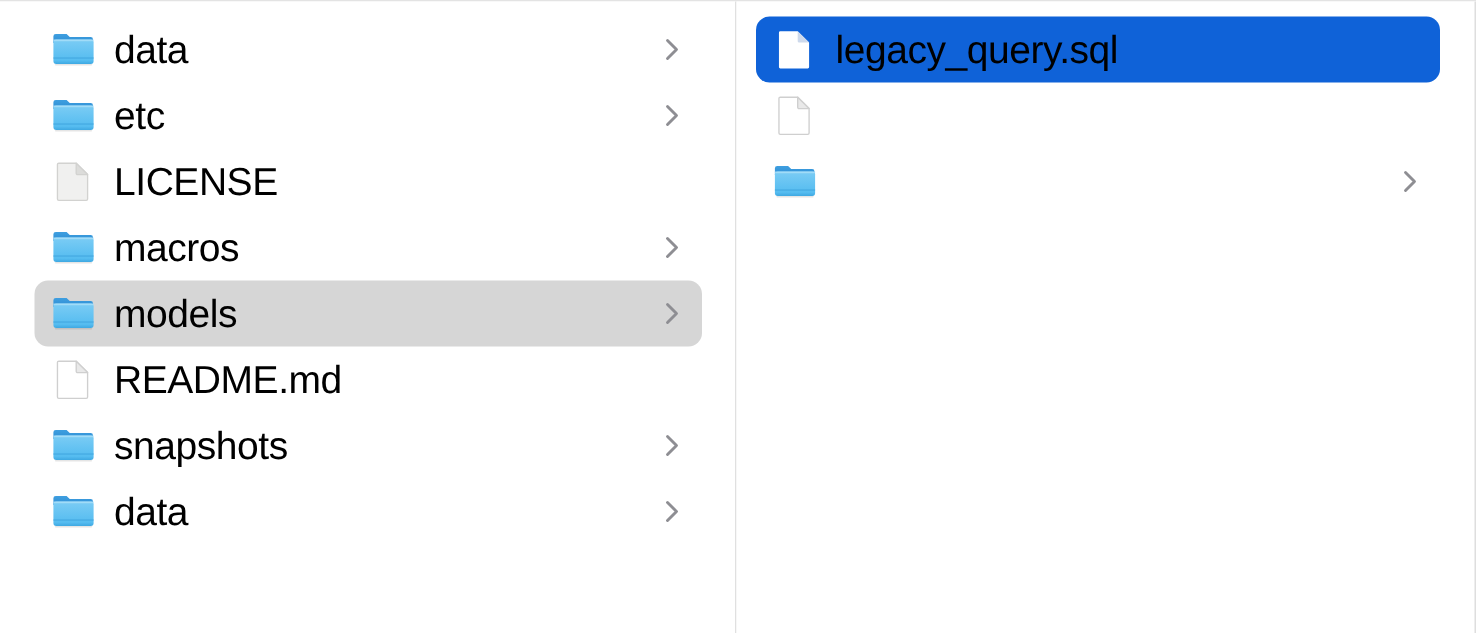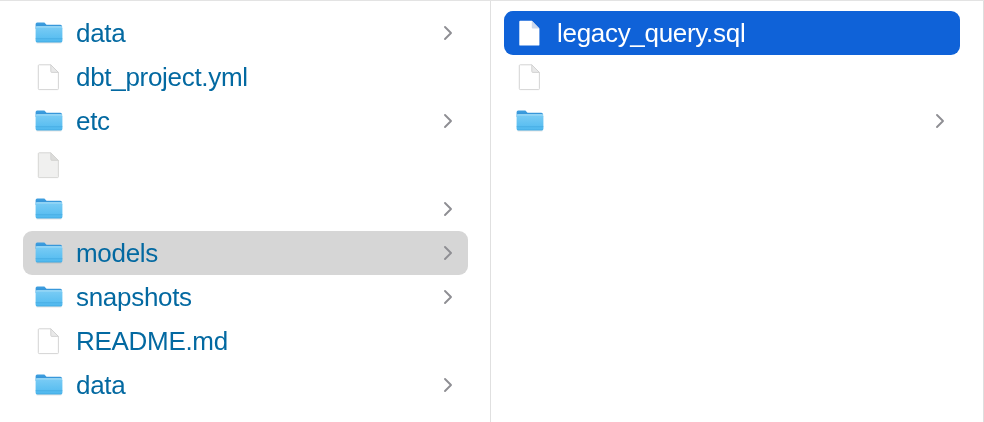--- a/index.html
+++ b/index.html
@@ -71,26 +71,26 @@
     flex: 0 0 30px;
     position: relative;
     display: block;
   }
   .icon-wrap svg { display: block; }
 
   .row-label {
     margin-left: 12px;
     font-size: 26px;
     line-height: 30px;
-    color: #0369a1;
+    color: #000000;
     letter-spacing: -0.3px;
     white-space: nowrap;
     font-weight: 400;
   }
-  .row.sel-blue .row-label { color: #ffffff; }
+  .row.sel-blue .row-label { color: #000000; }
 
   .chevron {
     margin-left: auto;
     width: 12px;
     height: 20px;
     flex: 0 0 12px;
     display: block;
   }
   .chevron svg { display: block; }
 
@@ -132,160 +132,152 @@
         <span class="row-label">data</span>
         <span class="chevron">
           <svg width="12" height="20" viewBox="0 0 12 20" aria-hidden="true">
             <path d="M3 4 L9 10 L3 16" fill="none" stroke="#8e8e93" stroke-width="1.9" stroke-linecap="round" stroke-linejoin="round"></path>
           </svg>
         </span>
       </div>
       <div class="row">
         <span class="icon-wrap">
           <svg width="30" height="30" viewBox="0 0 30 30" aria-hidden="true">
+            <defs>
+              <linearGradient id="ftab" x1="0" y1="0" x2="0" y2="1">
+                <stop offset="0" stop-color="#3f9fe0"></stop>
+                <stop offset="1" stop-color="#2e8ed4"></stop>
+              </linearGradient>
+              <linearGradient id="fbody" x1="0" y1="0" x2="0" y2="1">
+                <stop offset="0" stop-color="#8fd4f6"></stop>
+                <stop offset="0.12" stop-color="#76caf4"></stop>
+                <stop offset="0.86" stop-color="#55bcf0"></stop>
+                <stop offset="1" stop-color="#3fa9e2"></stop>
+              </linearGradient>
+            </defs>
+            <path d="M1.6 6.2 a1.6 1.6 0 0 1 1.6-1.6 h7.2 l2.1 2.1 h13.9 a1.6 1.6 0 0 1 1.6 1.6 v2.4 H1.6 Z" fill="url(#ftab)"></path>
+            <rect x="1.6" y="8.3" width="26.8" height="16.3" rx="1.9" fill="url(#fbody)"></rect>
+            <rect x="1.6" y="20.1" width="26.8" height="1.2" fill="#3fa5de" opacity="0.55"></rect>
+            <rect x="1.6" y="8.3" width="26.8" height="1.1" fill="#a8def9" opacity="0.8"></rect>
+            <rect x="2.6" y="24.6" width="24.8" height="1.0" rx="0.5" fill="#000" opacity="0.10"></rect>
+          </svg>
+        </span>
+        <span class="row-label">etc</span>
+        <span class="chevron">
+          <svg width="12" height="20" viewBox="0 0 12 20" aria-hidden="true">
+            <path d="M3 4 L9 10 L3 16" fill="none" stroke="#8e8e93" stroke-width="1.9" stroke-linecap="round" stroke-linejoin="round"></path>
+          </svg>
+        </span>
+      </div>
+      <div class="row">
+        <span class="icon-wrap">
+          <svg width="30" height="30" viewBox="0 0 30 30" aria-hidden="true">
+            <path d="M5.2 2.8 h11.6 l7.6 7.6 v16.3 a0.9 0.9 0 0 1 -0.9 0.9 H5.2 a0.9 0.9 0 0 1 -0.9 -0.9 V3.7 a0.9 0.9 0 0 1 0.9 -0.9 Z" fill="#f0f0ef" stroke="#d2d2d0" stroke-width="0.9"></path>
+            <path d="M16.8 2.8 v6.7 a0.9 0.9 0 0 0 0.9 0.9 h6.7 Z" fill="#dcdcda" stroke="#d2d2d0" stroke-width="0.9" stroke-linejoin="round"></path>
+          </svg>
+        </span>
+        <span class="row-label">LICENSE</span>
+        <span class="spacer-chevron"></span>
+      </div>
+      <div class="row">
+        <span class="icon-wrap">
+          <svg width="30" height="30" viewBox="0 0 30 30" aria-hidden="true">
+            <defs>
+              <linearGradient id="ftab" x1="0" y1="0" x2="0" y2="1">
+                <stop offset="0" stop-color="#3f9fe0"></stop>
+                <stop offset="1" stop-color="#2e8ed4"></stop>
+              </linearGradient>
+              <linearGradient id="fbody" x1="0" y1="0" x2="0" y2="1">
+                <stop offset="0" stop-color="#8fd4f6"></stop>
+                <stop offset="0.12" stop-color="#76caf4"></stop>
+                <stop offset="0.86" stop-color="#55bcf0"></stop>
+                <stop offset="1" stop-color="#3fa9e2"></stop>
+              </linearGradient>
+            </defs>
+            <path d="M1.6 6.2 a1.6 1.6 0 0 1 1.6-1.6 h7.2 l2.1 2.1 h13.9 a1.6 1.6 0 0 1 1.6 1.6 v2.4 H1.6 Z" fill="url(#ftab)"></path>
+            <rect x="1.6" y="8.3" width="26.8" height="16.3" rx="1.9" fill="url(#fbody)"></rect>
+            <rect x="1.6" y="20.1" width="26.8" height="1.2" fill="#3fa5de" opacity="0.55"></rect>
+            <rect x="1.6" y="8.3" width="26.8" height="1.1" fill="#a8def9" opacity="0.8"></rect>
+            <rect x="2.6" y="24.6" width="24.8" height="1.0" rx="0.5" fill="#000" opacity="0.10"></rect>
+          </svg>
+        </span>
+        <span class="row-label">macros</span>
+        <span class="chevron">
+          <svg width="12" height="20" viewBox="0 0 12 20" aria-hidden="true">
+            <path d="M3 4 L9 10 L3 16" fill="none" stroke="#8e8e93" stroke-width="1.9" stroke-linecap="round" stroke-linejoin="round"></path>
+          </svg>
+        </span>
+      </div>
+      <div class="row sel-grey">
+        <span class="icon-wrap">
+          <svg width="30" height="30" viewBox="0 0 30 30" aria-hidden="true">
+            <defs>
+              <linearGradient id="ftab" x1="0" y1="0" x2="0" y2="1">
+                <stop offset="0" stop-color="#3f9fe0"></stop>
+                <stop offset="1" stop-color="#2e8ed4"></stop>
+              </linearGradient>
+              <linearGradient id="fbody" x1="0" y1="0" x2="0" y2="1">
+                <stop offset="0" stop-color="#8fd4f6"></stop>
+                <stop offset="0.12" stop-color="#76caf4"></stop>
+                <stop offset="0.86" stop-color="#55bcf0"></stop>
+                <stop offset="1" stop-color="#3fa9e2"></stop>
+              </linearGradient>
+            </defs>
+            <path d="M1.6 6.2 a1.6 1.6 0 0 1 1.6-1.6 h7.2 l2.1 2.1 h13.9 a1.6 1.6 0 0 1 1.6 1.6 v2.4 H1.6 Z" fill="url(#ftab)"></path>
+            <rect x="1.6" y="8.3" width="26.8" height="16.3" rx="1.9" fill="url(#fbody)"></rect>
+            <rect x="1.6" y="20.1" width="26.8" height="1.2" fill="#3fa5de" opacity="0.55"></rect>
+            <rect x="1.6" y="8.3" width="26.8" height="1.1" fill="#a8def9" opacity="0.8"></rect>
+            <rect x="2.6" y="24.6" width="24.8" height="1.0" rx="0.5" fill="#000" opacity="0.10"></rect>
+          </svg>
+        </span>
+        <span class="row-label">models</span>
+        <span class="chevron">
+          <svg width="12" height="20" viewBox="0 0 12 20" aria-hidden="true">
+            <path d="M3 4 L9 10 L3 16" fill="none" stroke="#8e8e93" stroke-width="1.9" stroke-linecap="round" stroke-linejoin="round"></path>
+          </svg>
+        </span>
+      </div>
+      <div class="row">
+        <span class="icon-wrap">
+          <svg width="30" height="30" viewBox="0 0 30 30" aria-hidden="true">
             <path d="M5.2 2.8 h11.6 l7.6 7.6 v16.3 a0.9 0.9 0 0 1 -0.9 0.9 H5.2 a0.9 0.9 0 0 1 -0.9 -0.9 V3.7 a0.9 0.9 0 0 1 0.9 -0.9 Z" fill="#ffffff" stroke="#cfcfcf" stroke-width="0.9"></path>
             <path d="M16.8 2.8 v6.7 a0.9 0.9 0 0 0 0.9 0.9 h6.7 Z" fill="#e9e9e9" stroke="#cfcfcf" stroke-width="0.9" stroke-linejoin="round"></path>
           </svg>
         </span>
-        <span class="row-label">dbt_project.yml</span>
-        <span class="spacer-chevron"></span>
-      </div>
-      <div class="row">
-        <span class="icon-wrap">
-          <svg width="30" height="30" viewBox="0 0 30 30" aria-hidden="true">
-            <defs>
-              <linearGradient id="ftab" x1="0" y1="0" x2="0" y2="1">
-                <stop offset="0" stop-color="#3f9fe0"></stop>
-                <stop offset="1" stop-color="#2e8ed4"></stop>
-              </linearGradient>
-              <linearGradient id="fbody" x1="0" y1="0" x2="0" y2="1">
-                <stop offset="0" stop-color="#8fd4f6"></stop>
-                <stop offset="0.12" stop-color="#76caf4"></stop>
-                <stop offset="0.86" stop-color="#55bcf0"></stop>
-                <stop offset="1" stop-color="#3fa9e2"></stop>
-              </linearGradient>
-            </defs>
-            <path d="M1.6 6.2 a1.6 1.6 0 0 1 1.6-1.6 h7.2 l2.1 2.1 h13.9 a1.6 1.6 0 0 1 1.6 1.6 v2.4 H1.6 Z" fill="url(#ftab)"></path>
-            <rect x="1.6" y="8.3" width="26.8" height="16.3" rx="1.9" fill="url(#fbody)"></rect>
-            <rect x="1.6" y="20.1" width="26.8" height="1.2" fill="#3fa5de" opacity="0.55"></rect>
-            <rect x="1.6" y="8.3" width="26.8" height="1.1" fill="#a8def9" opacity="0.8"></rect>
-            <rect x="2.6" y="24.6" width="24.8" height="1.0" rx="0.5" fill="#000" opacity="0.10"></rect>
-          </svg>
-        </span>
-        <span class="row-label">etc</span>
-        <span class="chevron">
-          <svg width="12" height="20" viewBox="0 0 12 20" aria-hidden="true">
-            <path d="M3 4 L9 10 L3 16" fill="none" stroke="#8e8e93" stroke-width="1.9" stroke-linecap="round" stroke-linejoin="round"></path>
-          </svg>
-        </span>
-      </div>
-      <div class="row">
-        <span class="icon-wrap">
-          <svg width="30" height="30" viewBox="0 0 30 30" aria-hidden="true">
-            <path d="M5.2 2.8 h11.6 l7.6 7.6 v16.3 a0.9 0.9 0 0 1 -0.9 0.9 H5.2 a0.9 0.9 0 0 1 -0.9 -0.9 V3.7 a0.9 0.9 0 0 1 0.9 -0.9 Z" fill="#f0f0ef" stroke="#d2d2d0" stroke-width="0.9"></path>
-            <path d="M16.8 2.8 v6.7 a0.9 0.9 0 0 0 0.9 0.9 h6.7 Z" fill="#dcdcda" stroke="#d2d2d0" stroke-width="0.9" stroke-linejoin="round"></path>
-          </svg>
-        </span>
-        <span class="spacer-chevron"></span>
-      </div>
-      <div class="row">
-        <span class="icon-wrap">
-          <svg width="30" height="30" viewBox="0 0 30 30" aria-hidden="true">
-            <defs>
-              <linearGradient id="ftab" x1="0" y1="0" x2="0" y2="1">
-                <stop offset="0" stop-color="#3f9fe0"></stop>
-                <stop offset="1" stop-color="#2e8ed4"></stop>
-              </linearGradient>
-              <linearGradient id="fbody" x1="0" y1="0" x2="0" y2="1">
-                <stop offset="0" stop-color="#8fd4f6"></stop>
-                <stop offset="0.12" stop-color="#76caf4"></stop>
-                <stop offset="0.86" stop-color="#55bcf0"></stop>
-                <stop offset="1" stop-color="#3fa9e2"></stop>
-              </linearGradient>
-            </defs>
-            <path d="M1.6 6.2 a1.6 1.6 0 0 1 1.6-1.6 h7.2 l2.1 2.1 h13.9 a1.6 1.6 0 0 1 1.6 1.6 v2.4 H1.6 Z" fill="url(#ftab)"></path>
-            <rect x="1.6" y="8.3" width="26.8" height="16.3" rx="1.9" fill="url(#fbody)"></rect>
-            <rect x="1.6" y="20.1" width="26.8" height="1.2" fill="#3fa5de" opacity="0.55"></rect>
-            <rect x="1.6" y="8.3" width="26.8" height="1.1" fill="#a8def9" opacity="0.8"></rect>
-            <rect x="2.6" y="24.6" width="24.8" height="1.0" rx="0.5" fill="#000" opacity="0.10"></rect>
-          </svg>
-        </span>
-        <span class="chevron">
-          <svg width="12" height="20" viewBox="0 0 12 20" aria-hidden="true">
-            <path d="M3 4 L9 10 L3 16" fill="none" stroke="#8e8e93" stroke-width="1.9" stroke-linecap="round" stroke-linejoin="round"></path>
-          </svg>
-        </span>
-      </div>
-      <div class="row sel-grey">
-        <span class="icon-wrap">
-          <svg width="30" height="30" viewBox="0 0 30 30" aria-hidden="true">
-            <defs>
-              <linearGradient id="ftab" x1="0" y1="0" x2="0" y2="1">
-                <stop offset="0" stop-color="#3f9fe0"></stop>
-                <stop offset="1" stop-color="#2e8ed4"></stop>
-              </linearGradient>
-              <linearGradient id="fbody" x1="0" y1="0" x2="0" y2="1">
-                <stop offset="0" stop-color="#8fd4f6"></stop>
-                <stop offset="0.12" stop-color="#76caf4"></stop>
-                <stop offset="0.86" stop-color="#55bcf0"></stop>
-                <stop offset="1" stop-color="#3fa9e2"></stop>
-              </linearGradient>
-            </defs>
-            <path d="M1.6 6.2 a1.6 1.6 0 0 1 1.6-1.6 h7.2 l2.1 2.1 h13.9 a1.6 1.6 0 0 1 1.6 1.6 v2.4 H1.6 Z" fill="url(#ftab)"></path>
-            <rect x="1.6" y="8.3" width="26.8" height="16.3" rx="1.9" fill="url(#fbody)"></rect>
-            <rect x="1.6" y="20.1" width="26.8" height="1.2" fill="#3fa5de" opacity="0.55"></rect>
-            <rect x="1.6" y="8.3" width="26.8" height="1.1" fill="#a8def9" opacity="0.8"></rect>
-            <rect x="2.6" y="24.6" width="24.8" height="1.0" rx="0.5" fill="#000" opacity="0.10"></rect>
-          </svg>
-        </span>
-        <span class="row-label">models</span>
-        <span class="chevron">
-          <svg width="12" height="20" viewBox="0 0 12 20" aria-hidden="true">
-            <path d="M3 4 L9 10 L3 16" fill="none" stroke="#8e8e93" stroke-width="1.9" stroke-linecap="round" stroke-linejoin="round"></path>
-          </svg>
-        </span>
-      </div>
-      <div class="row">
-        <span class="icon-wrap">
-          <svg width="30" height="30" viewBox="0 0 30 30" aria-hidden="true">
-            <defs>
-              <linearGradient id="ftab" x1="0" y1="0" x2="0" y2="1">
-                <stop offset="0" stop-color="#3f9fe0"></stop>
-                <stop offset="1" stop-color="#2e8ed4"></stop>
-              </linearGradient>
-              <linearGradient id="fbody" x1="0" y1="0" x2="0" y2="1">
-                <stop offset="0" stop-color="#8fd4f6"></stop>
-                <stop offset="0.12" stop-color="#76caf4"></stop>
-                <stop offset="0.86" stop-color="#55bcf0"></stop>
-                <stop offset="1" stop-color="#3fa9e2"></stop>
-              </linearGradient>
-            </defs>
-            <path d="M1.6 6.2 a1.6 1.6 0 0 1 1.6-1.6 h7.2 l2.1 2.1 h13.9 a1.6 1.6 0 0 1 1.6 1.6 v2.4 H1.6 Z" fill="url(#ftab)"></path>
-            <rect x="1.6" y="8.3" width="26.8" height="16.3" rx="1.9" fill="url(#fbody)"></rect>
-            <rect x="1.6" y="20.1" width="26.8" height="1.2" fill="#3fa5de" opacity="0.55"></rect>
-            <rect x="1.6" y="8.3" width="26.8" height="1.1" fill="#a8def9" opacity="0.8"></rect>
-            <rect x="2.6" y="24.6" width="24.8" height="1.0" rx="0.5" fill="#000" opacity="0.10"></rect>
-          </svg>
-        </span>
-        <span class="row-label">snapshots</span>
-        <span class="chevron">
-          <svg width="12" height="20" viewBox="0 0 12 20" aria-hidden="true">
-            <path d="M3 4 L9 10 L3 16" fill="none" stroke="#8e8e93" stroke-width="1.9" stroke-linecap="round" stroke-linejoin="round"></path>
-          </svg>
-        </span>
-      </div>
-      <div class="row">
-        <span class="icon-wrap">
-          <svg width="30" height="30" viewBox="0 0 30 30" aria-hidden="true">
-            <path d="M5.2 2.8 h11.6 l7.6 7.6 v16.3 a0.9 0.9 0 0 1 -0.9 0.9 H5.2 a0.9 0.9 0 0 1 -0.9 -0.9 V3.7 a0.9 0.9 0 0 1 0.9 -0.9 Z" fill="#ffffff" stroke="#cfcfcf" stroke-width="0.9"></path>
-            <path d="M16.8 2.8 v6.7 a0.9 0.9 0 0 0 0.9 0.9 h6.7 Z" fill="#e9e9e9" stroke="#cfcfcf" stroke-width="0.9" stroke-linejoin="round"></path>
-          </svg>
-        </span>
         <span class="row-label">README.md</span>
         <span class="spacer-chevron"></span>
+      </div>
+      <div class="row">
+        <span class="icon-wrap">
+          <svg width="30" height="30" viewBox="0 0 30 30" aria-hidden="true">
+            <defs>
+              <linearGradient id="ftab" x1="0" y1="0" x2="0" y2="1">
+                <stop offset="0" stop-color="#3f9fe0"></stop>
+                <stop offset="1" stop-color="#2e8ed4"></stop>
+              </linearGradient>
+              <linearGradient id="fbody" x1="0" y1="0" x2="0" y2="1">
+                <stop offset="0" stop-color="#8fd4f6"></stop>
+                <stop offset="0.12" stop-color="#76caf4"></stop>
+                <stop offset="0.86" stop-color="#55bcf0"></stop>
+                <stop offset="1" stop-color="#3fa9e2"></stop>
+              </linearGradient>
+            </defs>
+            <path d="M1.6 6.2 a1.6 1.6 0 0 1 1.6-1.6 h7.2 l2.1 2.1 h13.9 a1.6 1.6 0 0 1 1.6 1.6 v2.4 H1.6 Z" fill="url(#ftab)"></path>
+            <rect x="1.6" y="8.3" width="26.8" height="16.3" rx="1.9" fill="url(#fbody)"></rect>
+            <rect x="1.6" y="20.1" width="26.8" height="1.2" fill="#3fa5de" opacity="0.55"></rect>
+            <rect x="1.6" y="8.3" width="26.8" height="1.1" fill="#a8def9" opacity="0.8"></rect>
+            <rect x="2.6" y="24.6" width="24.8" height="1.0" rx="0.5" fill="#000" opacity="0.10"></rect>
+          </svg>
+        </span>
+        <span class="row-label">snapshots</span>
+        <span class="chevron">
+          <svg width="12" height="20" viewBox="0 0 12 20" aria-hidden="true">
+            <path d="M3 4 L9 10 L3 16" fill="none" stroke="#8e8e93" stroke-width="1.9" stroke-linecap="round" stroke-linejoin="round"></path>
+          </svg>
+        </span>
       </div>
       <div class="row">
         <span class="icon-wrap">
           <svg width="30" height="30" viewBox="0 0 30 30" aria-hidden="true">
             <defs>
               <linearGradient id="ftab" x1="0" y1="0" x2="0" y2="1">
                 <stop offset="0" stop-color="#3f9fe0"></stop>
                 <stop offset="1" stop-color="#2e8ed4"></stop>
               </linearGradient>
               <linearGradient id="fbody" x1="0" y1="0" x2="0" y2="1">

